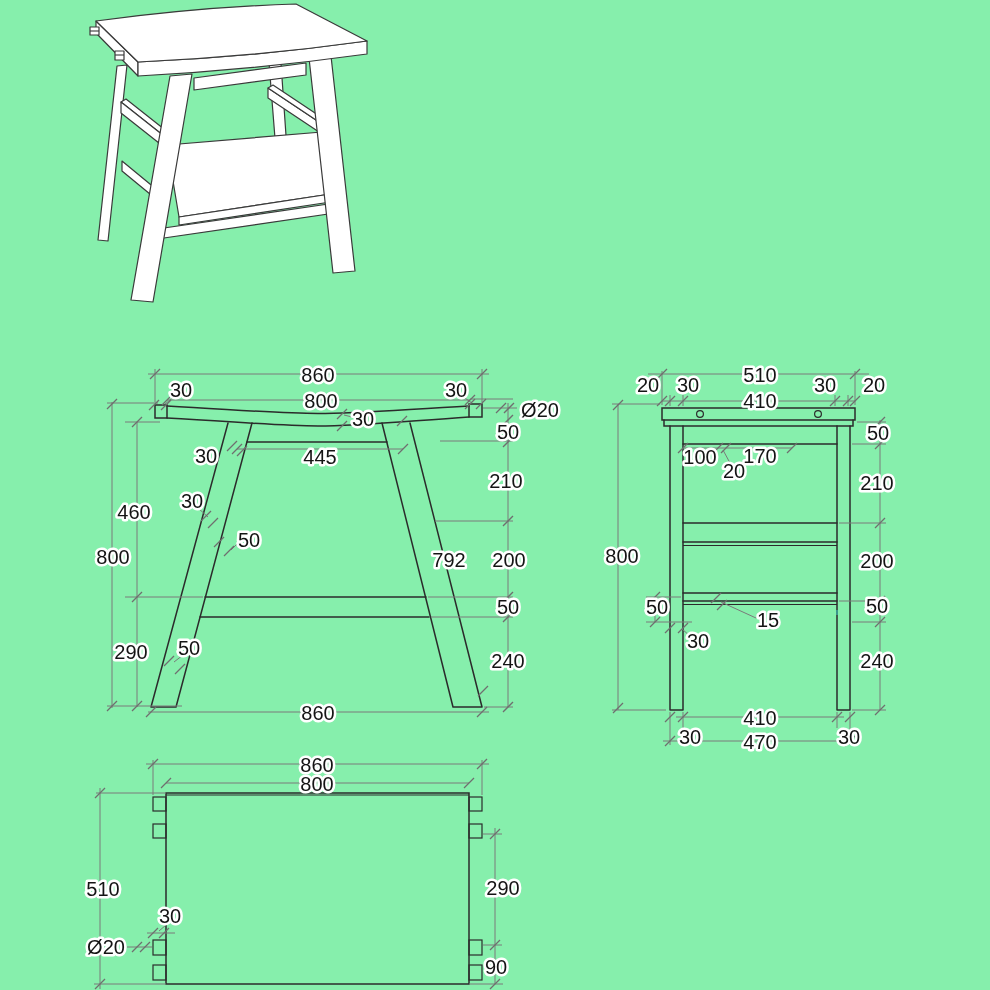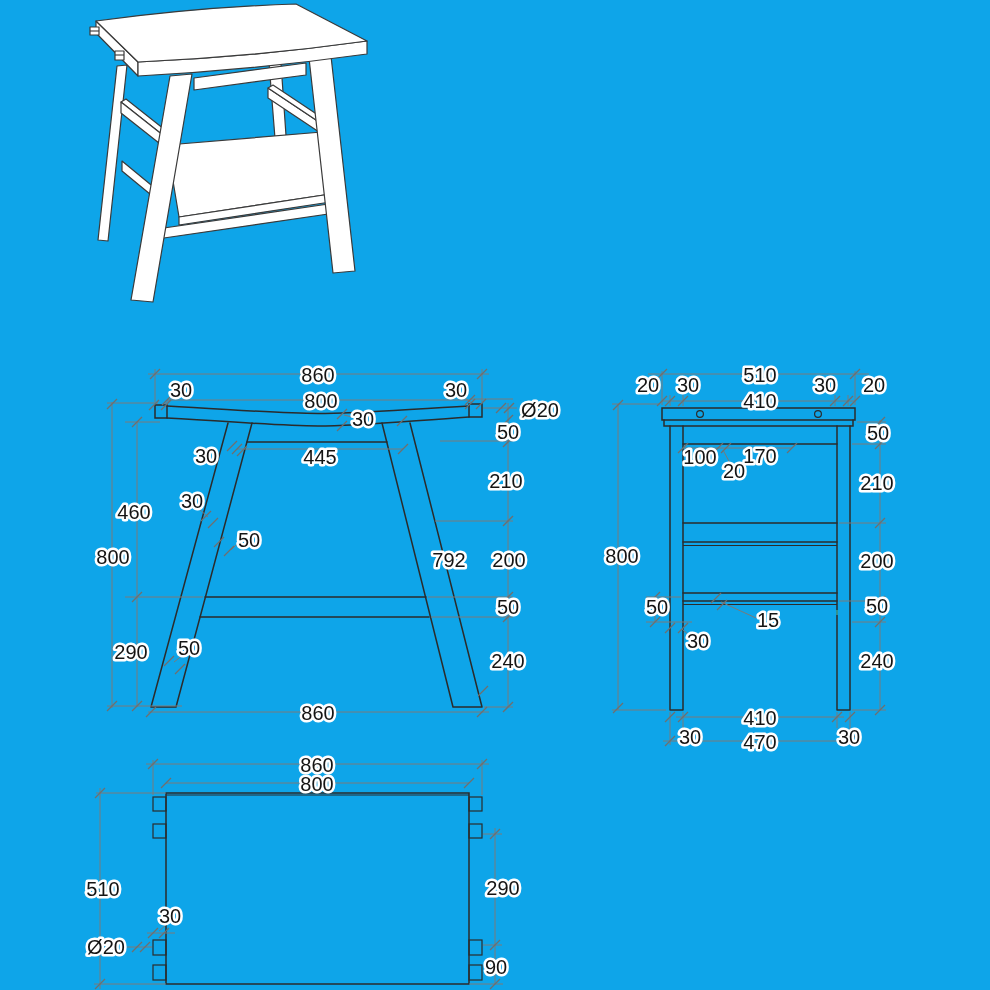--- a/index.html
+++ b/index.html
@@ -1,16 +1,16 @@
 <!DOCTYPE html>
 <html><head>
 <meta charset="utf-8">
 <style>
   html,body{margin:0;padding:0;background:#ffffff;}
-  .canvas{position:relative;width:990px;height:990px;background:#0ea5e9;overflow:hidden;
+  .canvas{position:relative;width:990px;height:990px;background:#86efac;overflow:hidden;
           font-family:"Liberation Sans", sans-serif;}
   svg{display:block;}
   .geo{stroke:#2b2b2b;stroke-width:1.5;fill:none;stroke-linecap:round;}
   .geo2{stroke:#2b2b2b;stroke-width:1.2;fill:none;}
   .persp{stroke:#3a3a3a;stroke-width:1.2;fill:#ffffff;stroke-linejoin:round;}
   .perspl{stroke:#3a3a3a;stroke-width:1.1;fill:none;}
   .dim{stroke:#7a7a7a;stroke-width:1;fill:none;}
   .tickg{stroke:#6f6f6f;stroke-width:1.3;}
   text.d{font-family:"Liberation Sans", sans-serif;font-size:20px;fill:#141414;
          text-anchor:middle;dominant-baseline:central;

